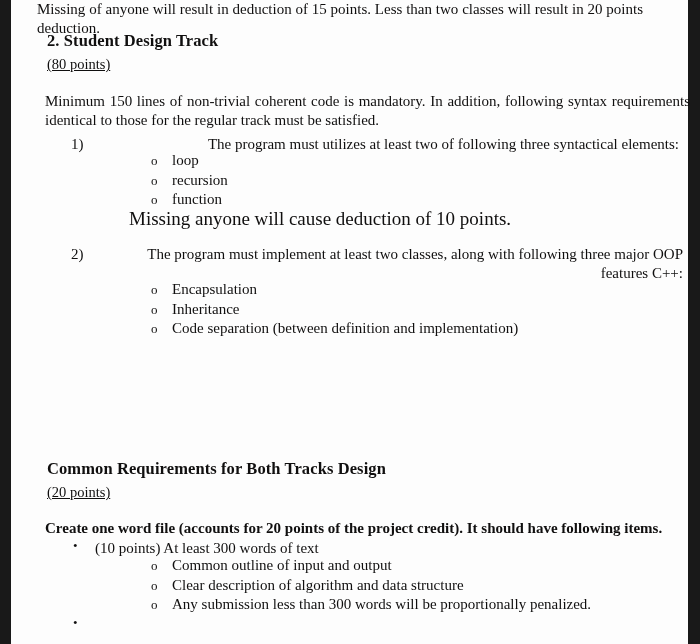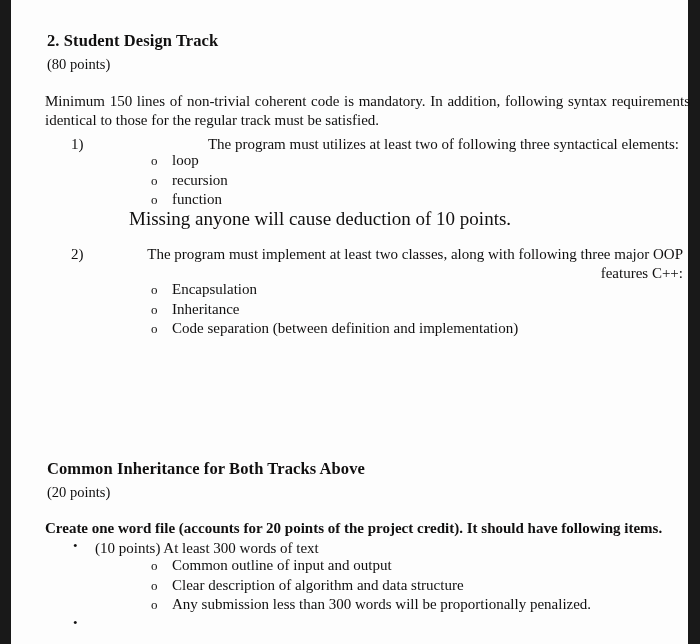--- a/index.html
+++ b/index.html
@@ -46,20 +46,21 @@
     font-weight: bold;
     letter-spacing: 0.1px;
     margin: 0;
     padding: 0;
     line-height: 1.15;
   }
   .h-points {
     font-size: 14.5px;
     line-height: 1.2;
     margin: 2px 0 0 0;
+    text-decoration: underline;
   }
 
   .para {
     font-size: 15px;
     line-height: 1.27;
     text-align: justify;
     margin: 0;
     padding: 0;
   }
   .para-nojustify { text-align: left; font-weight: bold; }
@@ -198,22 +199,23 @@
       <div class="sub-row">
         <span class="sub-bullet">o</span>
         <span class="sub-label">Inheritance</span>
       </div>
       <div class="sub-row">
         <span class="sub-bullet">o</span>
         <span class="sub-label">Code separation (between definition and implementation)</span>
       </div>
     </div>
 
-
-    <div class="h-title block-sec2-head">Common Inheritance for Both Tracks Above</div>
+    <div class="para note2">Missing of anyone will result in deduction of 15 points. Less than two classes will result in 20 points deduction.</div>
+
+    <div class="h-title block-sec2-head">Common Requirements for Both Tracks Design</div>
     <div class="h-points block-sec2-pts">(20 points)</div>
     <div class="para para-nojustify block-sec2-para">Create one word file (accounts for 20 points of the project credit). It should have following items.</div>
 
     <div class="ul-row bullet1">
       <span class="ul-bullet">•</span>
       <span>(10 points) At least 300 words of text</span>
     </div>
 
     <div class="sub-list sub3">
       <div class="sub-row">

